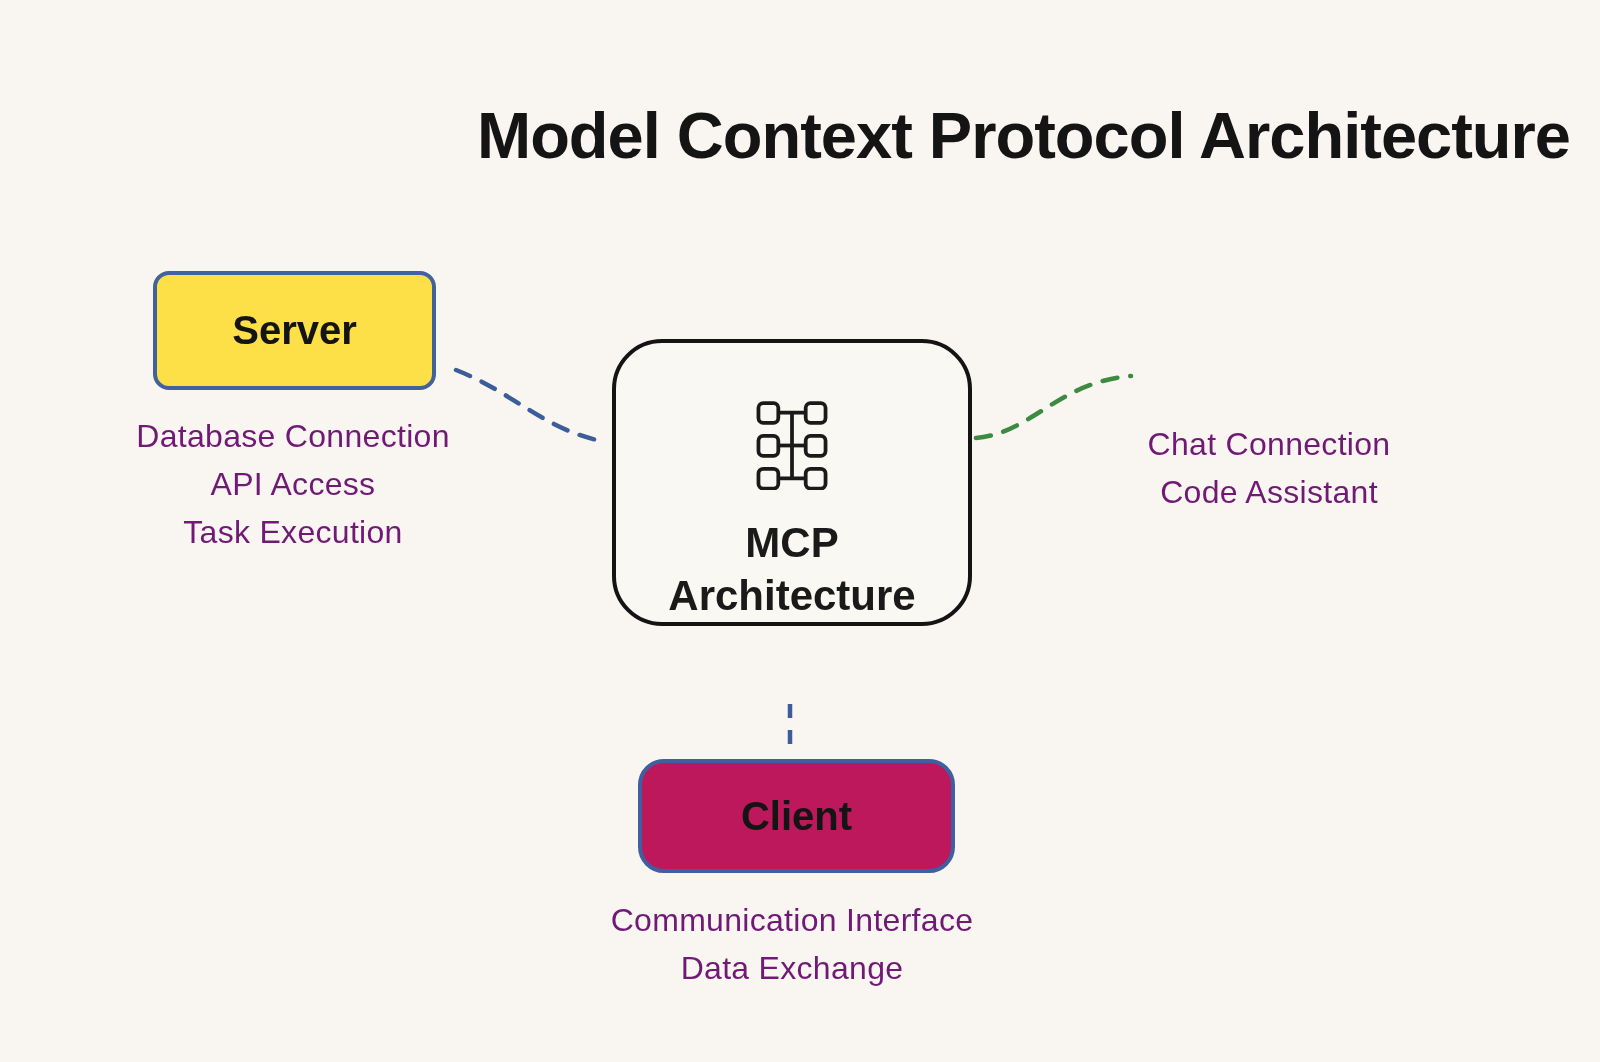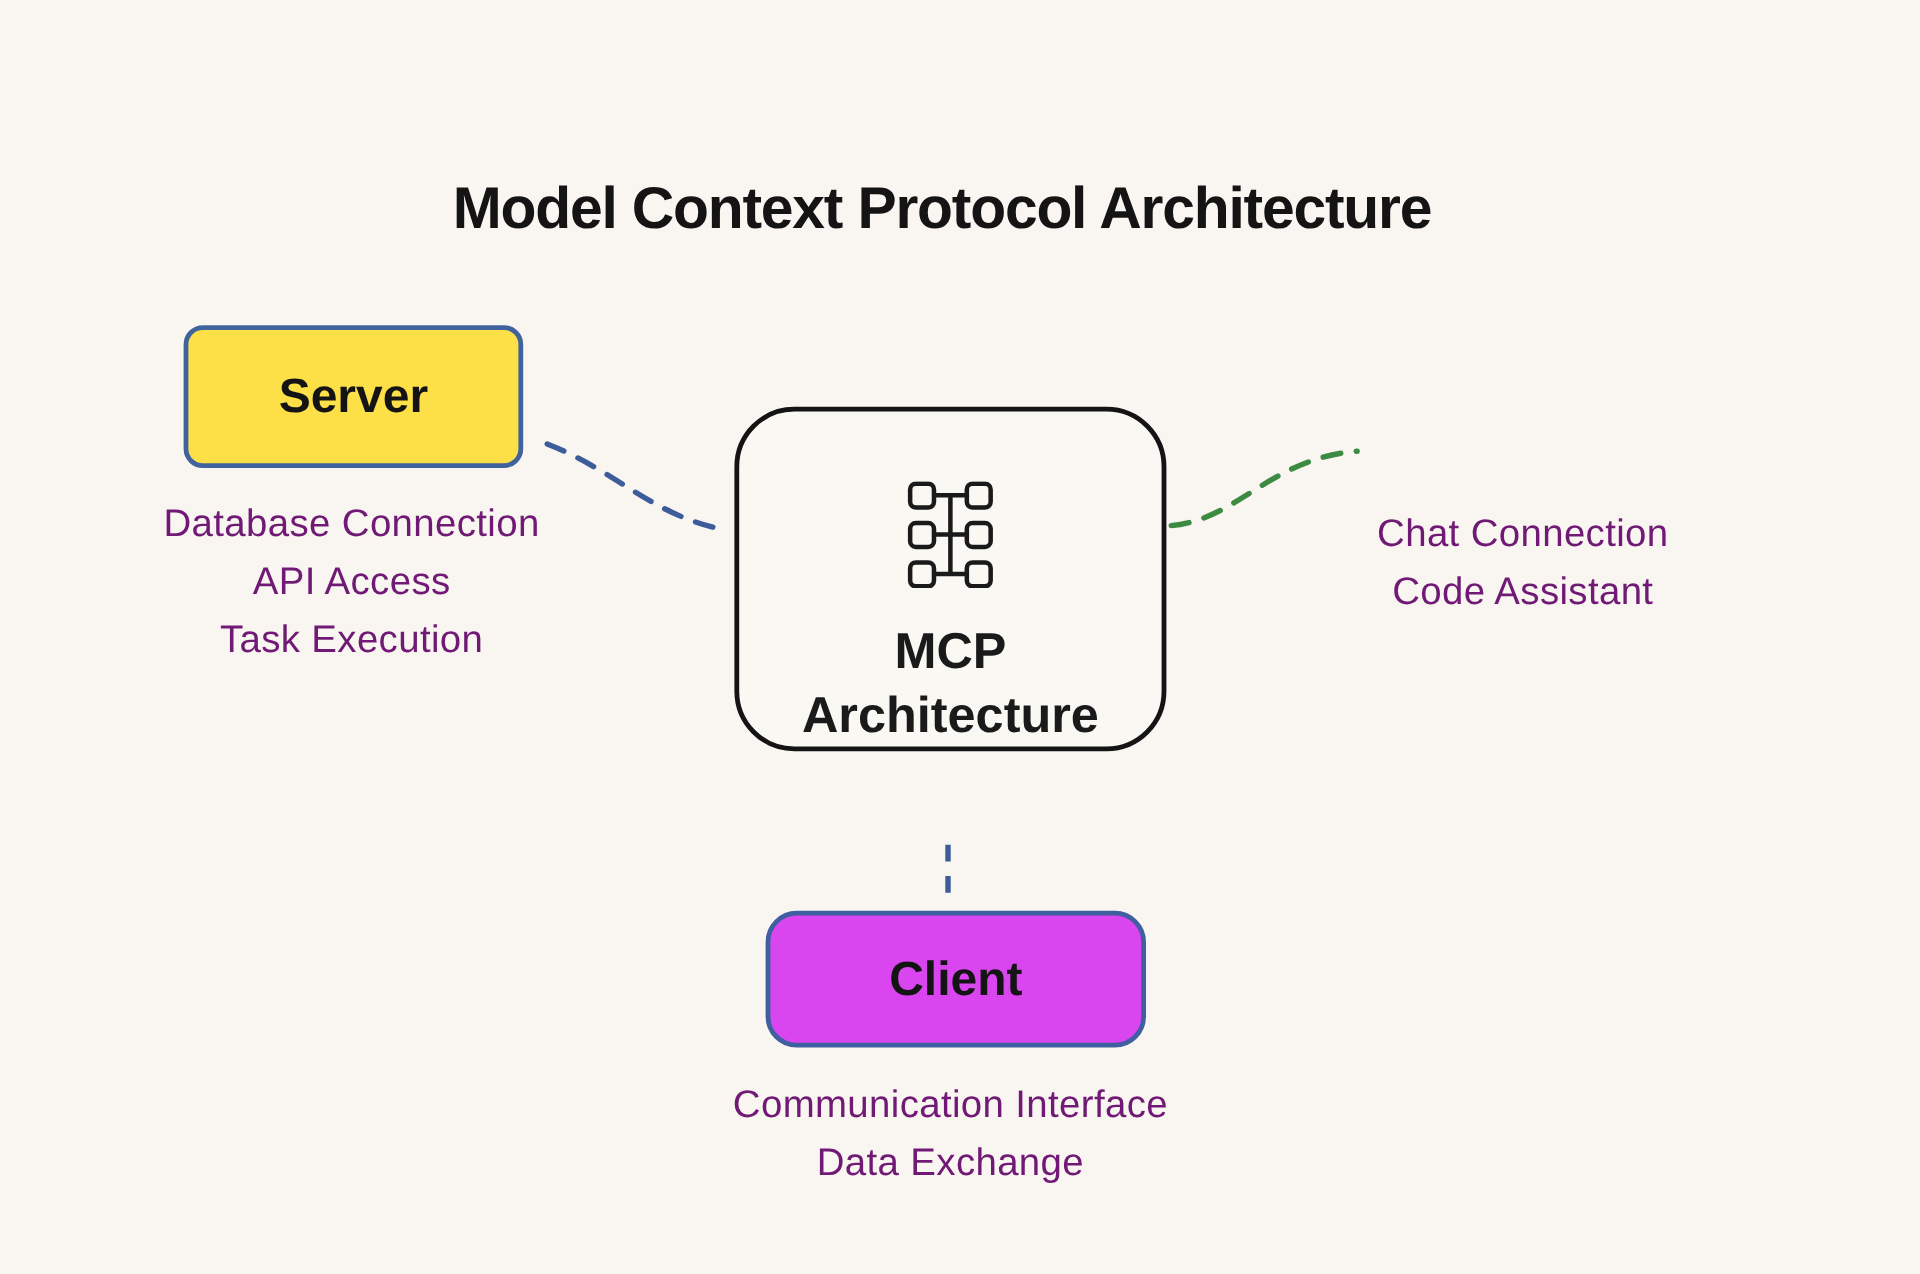--- a/index.html
+++ b/index.html
@@ -9,26 +9,25 @@
     font-family: "Liberation Sans", sans-serif;
     color: #161616;
     overflow: hidden;
     position: relative;
   }
   .canvas { position: absolute; inset: 0; width: 1600px; height: 1062px; }
 
   .title {
     position: absolute;
     top: 98px; left: 0; width: 1570px;
-    text-align: center;
-    font-size: 49px;
+    text-align: right;
+    font-size: 65px;
     font-weight: 700;
     letter-spacing: -1px;
     color: #141414;
-    margin-top: 48px;
   }
 
   .node {
     position: absolute;
     display: flex; align-items: center; justify-content: center;
     box-sizing: border-box;
   }
   .node .node-label {
     font-weight: 700;
     font-size: 40px;
@@ -42,21 +41,21 @@
     border-radius: 16px;
   }
   .node-host {
     left: 1130px; top: 272px; width: 317px; height: 116px;
     background: #cce5ca;
     border: 4px solid #3c8b42;
     border-radius: 26px;
   }
   .node-client {
     left: 638px; top: 759px; width: 317px; height: 114px;
-    background: #d946ef;
+    background: #be185d;
     border: 4px solid #3f5fa0;
     border-radius: 26px;
   }
 
   .node-center {
     left: 612px; top: 339px; width: 360px; height: 287px;
     background: #faf8f2;
     border: 4px solid #141414;
     border-radius: 50px;
     flex-direction: column;

